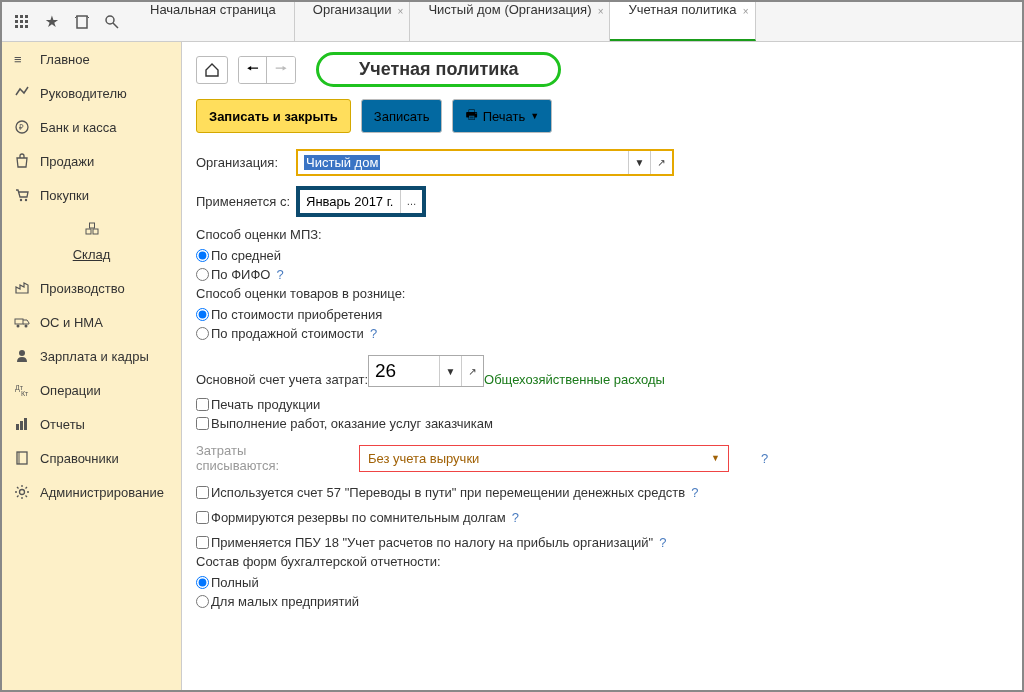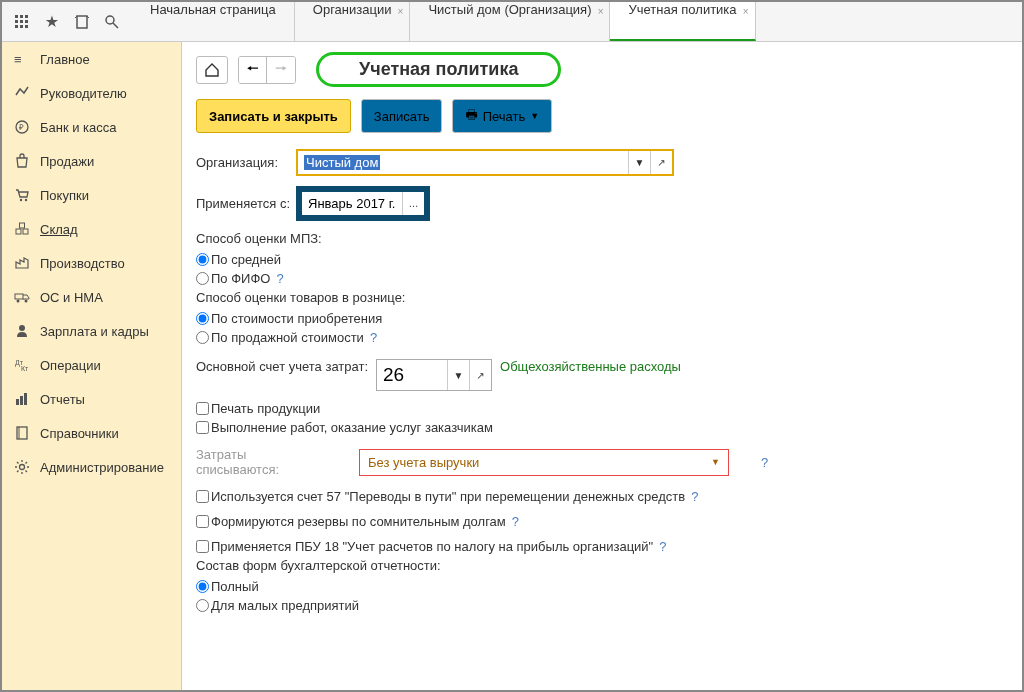--- a/index.html
+++ b/index.html
@@ -8,45 +8,45 @@
 .topbar { height: 40px; background: #f5f5f5; border-bottom: 1px solid #ccc; display: flex; align-items: center; }
 .top-icons { display: flex; align-items: center; padding: 0 6px; gap: 2px; }
 .top-icon { width: 28px; height: 28px; display: flex; align-items: center; justify-content: center; color: #555; cursor: pointer; font-size: 16px; }
 .tabs { display: flex; height: 100%; }
 .tab { padding: 0 18px; display: flex; border-right: 1px solid #ccc; position: relative; cursor: pointer; background: #f5f5f5; font-size: 13px; }
 .tab.active { background: #fff; border-bottom: 2px solid #1a9c1a; }
 .tab .close { position: absolute; top: 4px; right: 6px; font-size: 10px; color: #999; }
 .body { flex: 1; display: flex; overflow: hidden; }
 .sidebar { width: 180px; background: #fdf0c8; border-right: 1px solid #ccc; overflow-y: auto; }
 .side-item { display: flex; align-items: center; padding: 9px 12px; cursor: pointer; font-size: 13px; gap: 10px; }
-.side-item.active { text-decoration: underline; }
+.side-item.active { text-decoration: underline; flex-direction: column; }
 .side-icon { width: 16px; height: 16px; color: #555; display: flex; align-items: center; }
 .content { flex: 1; padding: 10px 14px; overflow-y: auto; }
 .toolbar-row { display: flex; align-items: center; gap: 10px; margin-bottom: 12px; }
 .nav-btn { width: 32px; height: 28px; border: 1px solid #bbb; background: #fff; border-radius: 3px; cursor: pointer; font-size: 14px; display: flex; align-items: center; justify-content: center; }
 .nav-group { display: flex; border: 1px solid #bbb; border-radius: 3px; overflow: hidden; }
 .nav-group .nav-btn { border: none; border-right: 1px solid #bbb; border-radius: 0; height: 26px; width: 28px; }
 .nav-group .nav-btn:last-child { border-right: none; }
 .page-title { font-size: 18px; font-weight: bold; padding: 4px 40px; border: 3px solid #1fc21f; border-radius: 18px; margin-left: 10px; }
 .btn-row { display: flex; gap: 10px; margin-bottom: 16px; }
 .btn { padding: 5px 12px; border: 1px solid #bbb; background: #0369a1; border-radius: 3px; cursor: pointer; font-size: 13px; }
 .btn.primary { background: #ffde5c; font-weight: bold; border-color: #d4a800; }
 .btn.print { display: flex; align-items: center; gap: 5px; }
 .form-row { display: flex; align-items: center; margin-bottom: 10px; }
 .form-label { width: 100px; font-size: 13px; }
 .input-org { display: flex; border: 2px solid #e5a800; }
 .input-org .sel { background: #3a74c4; color: #fff; padding: 0 2px; }
 .input-btn { width: 22px; border-left: 1px solid #ccc; background: #fff; display: flex; align-items: center; justify-content: center; cursor: pointer; font-size: 10px; }
-.input-date { display: flex; border: 6px solid #0c4a6e; }
+.input-date { display: flex; border: 4px solid #0c4a6e; }
 .input-date input { border: none; padding: 4px 6px; width: 100px; font-size: 13px; }
 .section-label { margin: 10px 0 6px 0; font-size: 13px; }
 .radio-row, .check-row { display: flex; align-items: center; margin: 4px 0 4px 0; font-size: 13px; gap: 2px; }
 .radio-row input, .check-row input { cursor: pointer; }
 .help { color: #4a7cc0; cursor: pointer; font-size: 13px; margin-left: 4px; }
-.acct-row { display: flex; align-items: flex-start; gap: 8px; margin: 14px 0 10px 0; }
+.acct-row { display: flex; align-items: flex-end; margin: 14px 0 10px 0; }
 .acct-input { display: flex; border: 1px solid #aaa; }
 .acct-input input { border: none; padding: 4px 6px; width: 70px; font-size: 19px; }
 .acct-desc { color: #1a7a1a; font-size: 13px; }
 .muted-row { display: flex; align-items: center; gap: 28px; margin: 12px 0; }
 .muted-label { color: #999; font-size: 13px; width: 135px; }
 .muted-sel { border: 1px solid #ef4444; padding: 5px 8px; width: 370px; display: flex; justify-content: space-between; align-items: center; color: #a16207; cursor: not-allowed; }
 .section-gap { margin-top: 0; }
 svg { width: 16px; height: 16px; }
 </style>
 </head>

